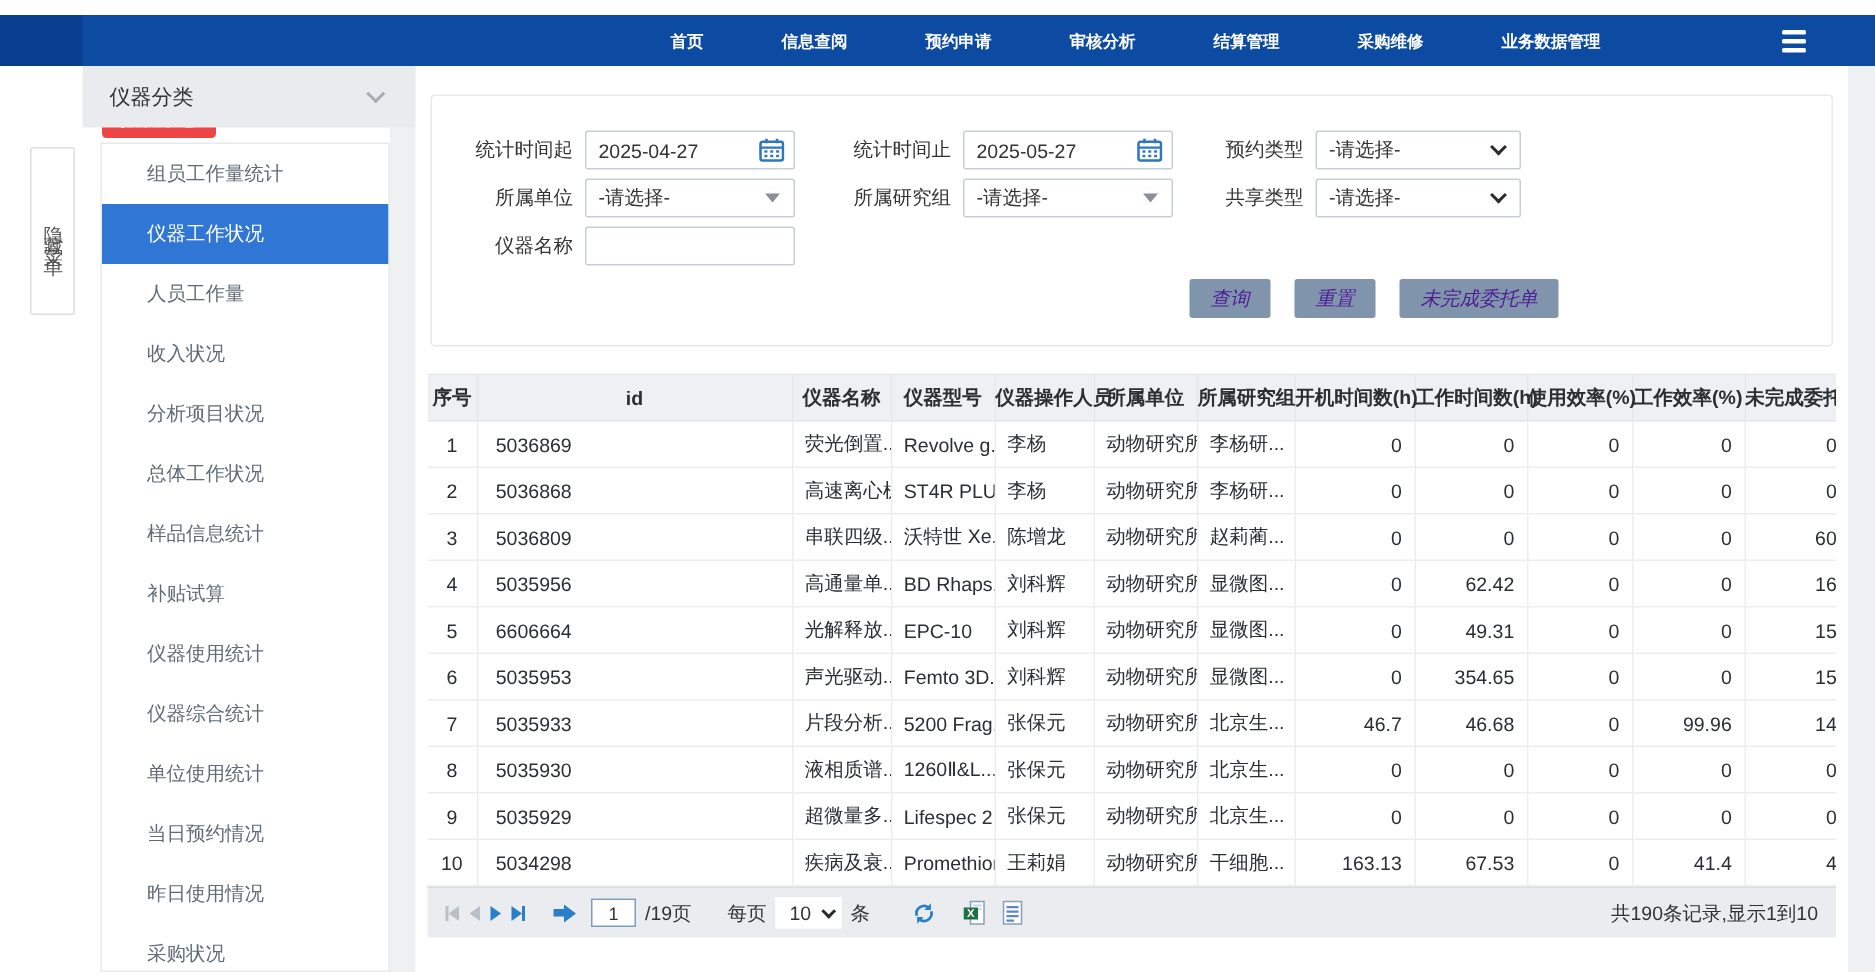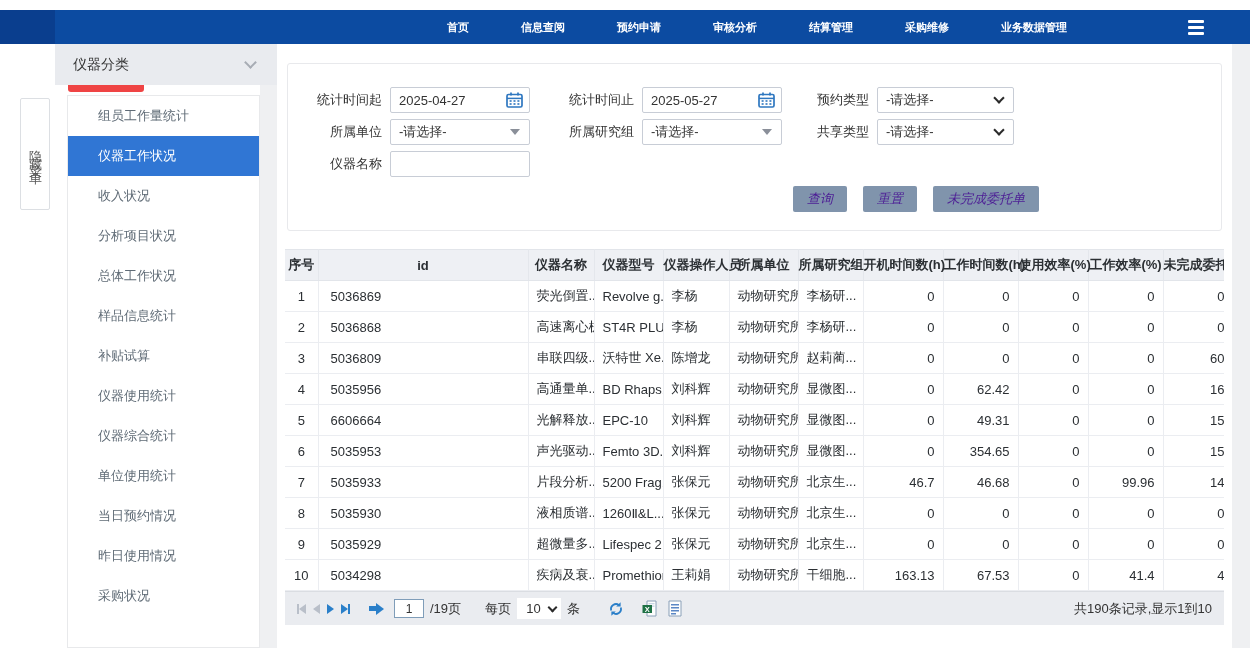--- a/index.html
+++ b/index.html
@@ -126,20 +126,21 @@
     </div>
   </div>
 
   <div class="report-badge">报表中心</div>
   <div class="hide-btn">
     <span>隐藏菜单</span>
   </div>
   <div class="side-panel" id="side-panel">
       <div class="side-item">组员工作量统计</div>
       <div class="side-item active">仪器工作状况</div>
+      <div class="side-item">人员工作量</div>
       <div class="side-item">收入状况</div>
       <div class="side-item">分析项目状况</div>
       <div class="side-item">总体工作状况</div>
       <div class="side-item">样品信息统计</div>
       <div class="side-item">补贴试算</div>
       <div class="side-item">仪器使用统计</div>
       <div class="side-item">仪器综合统计</div>
       <div class="side-item">单位使用统计</div>
       <div class="side-item">当日预约情况</div>
       <div class="side-item">昨日使用情况</div>

